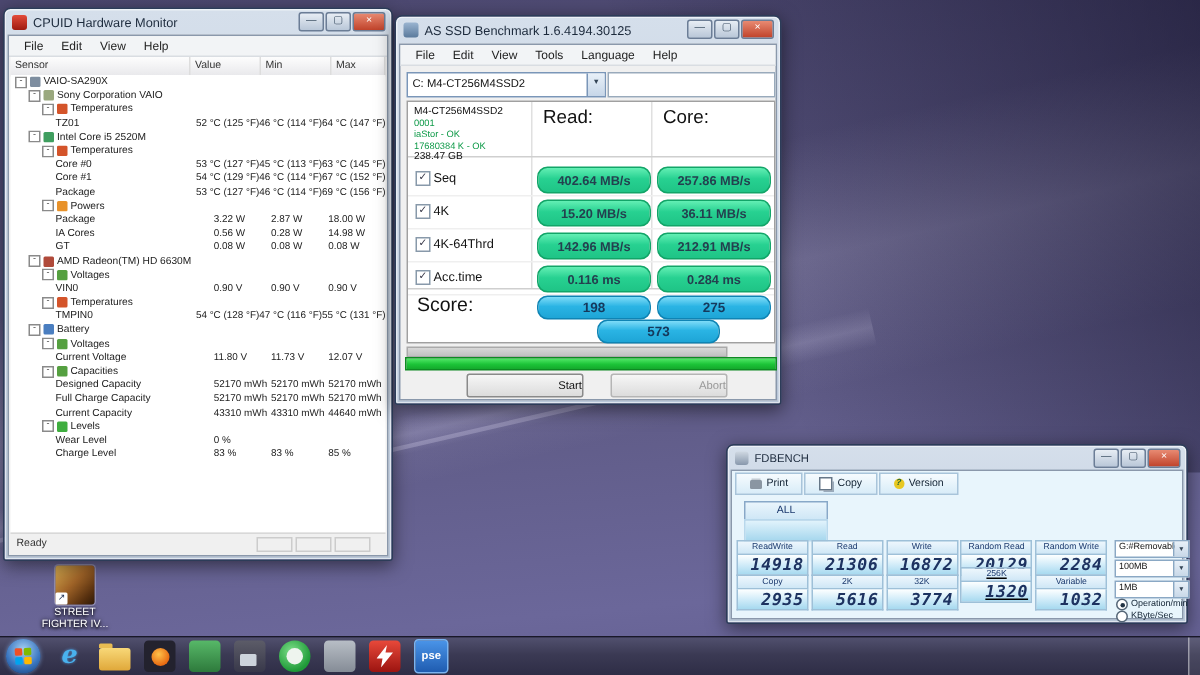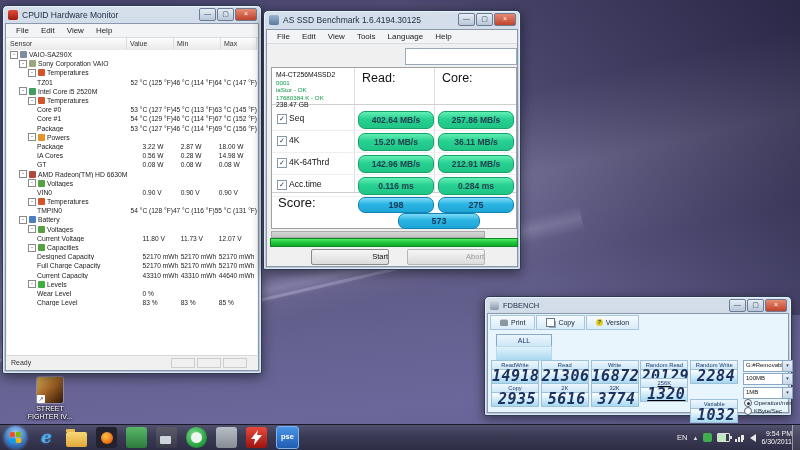--- a/index.html
+++ b/index.html
@@ -71,21 +71,21 @@
   #fd-toolbar{position:absolute;top:1px;left:2px;display:flex;gap:1px;}
   .fd-tb{display:inline-flex;align-items:center;gap:3px;height:13px;padding:0 9px;background:linear-gradient(#f6fbfe,#d8ecf8);border:1px solid #a8c4da;font-size:7px;color:#123;}
   .i-printer{width:8px;height:6px;background:#8a96a2;border-radius:1px;box-shadow:0 -2px 0 -1px #c2cad2;}
   .i-copy{width:7px;height:7px;border:1px solid #678;background:#fff;box-shadow:2px 2px 0 -1px #9ab;}
   .i-version{width:7px;height:7px;border-radius:50%;background:#e8c822;font-size:6px;line-height:7px;text-align:center;color:#263;font-weight:bold;}
   #fd-all{position:absolute;top:20px;left:8px;width:54px;height:11px;background:linear-gradient(#eaf5fc,#cfe7f6);border:1px solid #88a8c8;font-size:7px;text-align:center;line-height:11px;color:#1c3a6e;}
   #fd-bluebox{position:absolute;top:32px;left:8px;width:54px;height:13px;background:linear-gradient(#e2f3fc,#a8d8ee);border:1px solid #b8d8ec;}
   #fd-grid{position:absolute;top:46px;left:0;right:0;height:48px;}
   .fd-cell{position:absolute;width:48px;}
   .fd-h{height:8px;background:linear-gradient(#eef7fd,#cfe7f6);border:1px solid #9ec0d8;font-size:5.8px;color:#1c3a6e;text-align:center;line-height:8px;white-space:nowrap;overflow:hidden;}
-  .fd-v{height:13px;background:linear-gradient(180deg,#fdffff,#cdeaf8 55%,#a6d9ef);border:1px solid #9ec0d8;border-top:none;font-family:"DejaVu Sans Mono",monospace;font-style:italic;font-weight:bold;font-size:15px;color:#1d3260;text-align:right;padding-right:2px;letter-spacing:.5px;line-height:13px;}
+  .fd-v{height:13px;background:linear-gradient(180deg,#fdffff,#cdeaf8 55%,#a6d9ef);border:1px solid #9ec0d8;border-top:none;font-family:"DejaVu Sans Mono",monospace;font-style:italic;font-weight:bold;font-size:11px;color:#1d3260;text-align:right;padding-right:2px;letter-spacing:.5px;line-height:13px;}
   .fd-dd{position:absolute;left:255px;width:46px;height:10px;background:#fff;border:1px solid #8aa8c4;font-size:6px;line-height:9px;color:#111;padding-left:2px;white-space:nowrap;overflow:hidden;}
   .fd-dd .dd-arrow{position:absolute;right:0;top:0;bottom:0;width:9px;background:linear-gradient(#e8f0f8,#c8d8e8);border-left:1px solid #8aa8c4;font-size:4.5px;text-align:center;line-height:9px;color:#345;}
   .fd-radio{position:absolute;left:256px;display:flex;align-items:center;gap:2px;font-size:6px;color:#123;}
   .rdot{width:6px;height:6px;border:1px solid #567;border-radius:50%;background:#fff;position:relative;}
   .rdot.sel::after{content:"";position:absolute;left:1.5px;top:1.5px;width:3px;height:3px;border-radius:50%;background:#234;}
   
   #sf4{position:absolute;left:18px;top:377px;width:64px;text-align:center;}
   #sf4 .img{width:26px;height:26px;margin:0 auto;background:linear-gradient(135deg,#d8ae52,#a06428 45%,#57300f 80%,#2e1a08);border-radius:2px;position:relative;box-shadow:0 0 0 1px rgba(255,255,255,.25);}
   #sf4 .sc{position:absolute;left:0;bottom:0;width:8px;height:8px;background:#fff;border-radius:1px;font-size:6px;line-height:8px;color:#235;}
   #sf4 .lbl{font-size:7px;color:#fff;text-shadow:0 1px 2px #000,0 0 3px #000;line-height:8px;margin-top:2px;}
@@ -441,20 +441,24 @@
   </div>
   <div class="client">
     <div class="menubar" id="as-menu">
         <span class="mi">File</span>
         <span class="mi">Edit</span>
         <span class="mi">View</span>
         <span class="mi">Tools</span>
         <span class="mi">Language</span>
         <span class="mi">Help</span>
       </div>
+    <div id="as-combo">
+      <span>C: M4-CT256M4SSD2</span>
+      <span class="dd-arrow">▼</span>
+    </div>
     <div id="as-box2"></div>
     <div id="as-panel">
       <div class="vline" style="left:82px;height:124px;"></div>
       <div class="vline" style="left:162px;height:124px;"></div>
       <div id="as-hline1"></div>
         <div id="as-hline2"></div>
       <div id="as-info">
         <div class="m">M4-CT256M4SSD2</div>
         <div class="g">0001</div>
         <div class="g">iaStor - OK</div>
@@ -558,21 +562,21 @@
           <div class="fd-v">5616</div>
         </div>
         <div class="fd-cell" style="left: 102.6px; top: 23px;">
           <div class="fd-h">32K</div>
           <div class="fd-v">3774</div>
         </div>
         <div class="fd-cell" style="left: 152.4px; top: 18px; text-decoration: underline;">
           <div class="fd-h">256K</div>
           <div class="fd-v">1320</div>
         </div>
-        <div class="fd-cell" style="left: 202.2px; top: 39px;">
+        <div class="fd-cell" style="left: 202.2px; top: 23px;">
           <div class="fd-h">Variable</div>
           <div class="fd-v">1032</div>
         </div>
       </div>
     <div class="fd-dd" style="top:46px;">
       <span>G:#Removable</span><span class="dd-arrow">▼</span>
     </div>
     <div class="fd-dd" style="top:59px;">
       <span>100MB</span><span class="dd-arrow">▼</span>
     </div>
@@ -611,30 +615,14 @@
   <div class="tbico" id="tb-timer">
       <i></i>
     </div>
   <div class="tbico" id="tb-bag"></div>
   <div class="tbico" id="tb-hwm">
     <svg width="11" height="15" viewBox="0 0 11 15">
         <polygon points="7,0 0,9 4,9 3,15 11,5 6,5" fill="#fff"></polygon>
       </svg>
   </div>
   <div class="tbico" id="tb-pse">pse</div>
-  <div id="tray">
-    <span class="lang">EN</span>
-    <span class="caret">▲</span>
-    <span class="tr-green"></span>
-    <span class="tr-batt"></span>
-    <span class="tr-sig">
-        <i></i>
-        <i></i>
-        <i></i>
-      </span>
-    <span class="tr-spk"></span>
-    <span id="clock">
-      <div>9:54 PM</div>
-      <div>6/30/2011</div>
-    </span>
-  </div>
   <div id="showdesk"></div>
 </div>
 
 </body></html>

